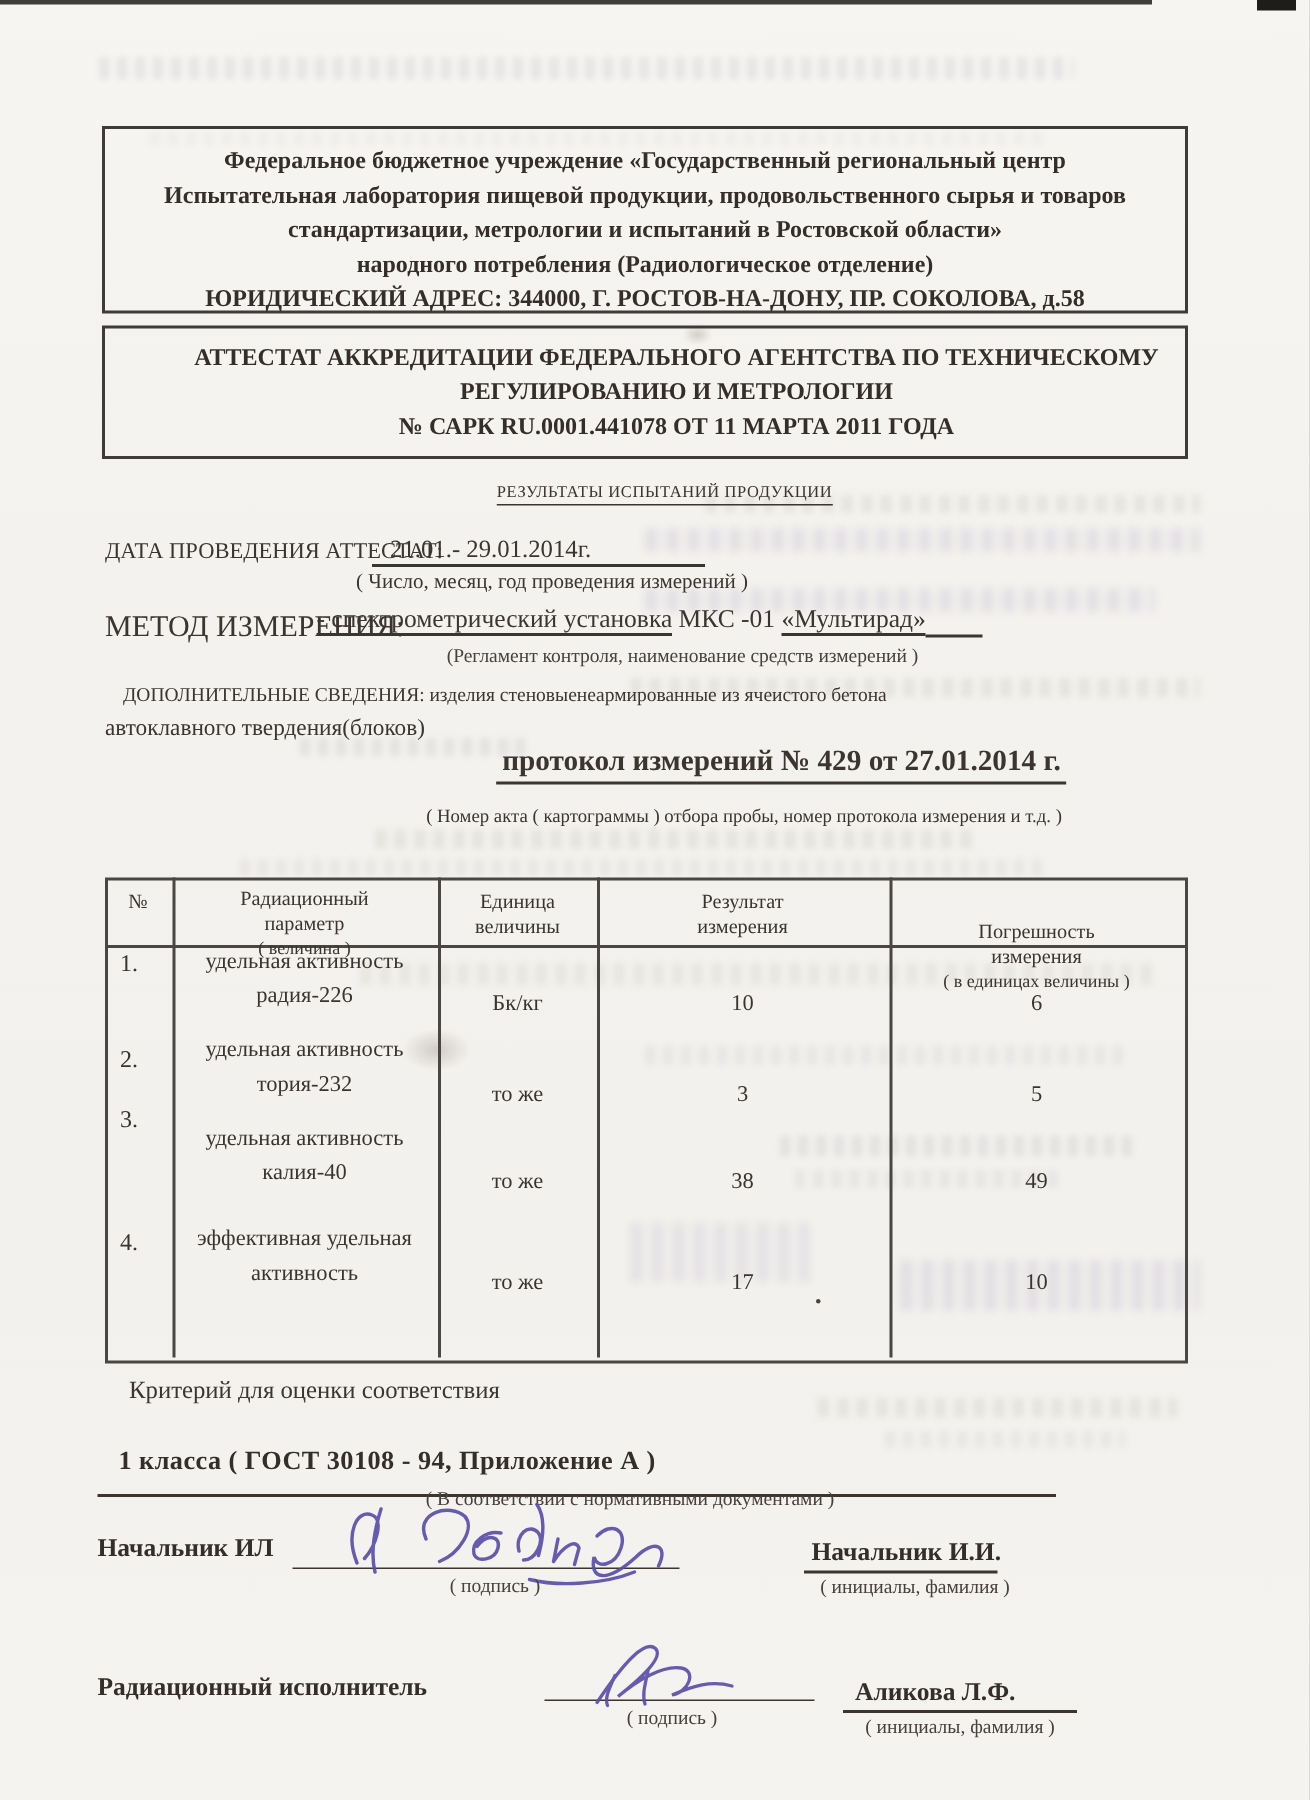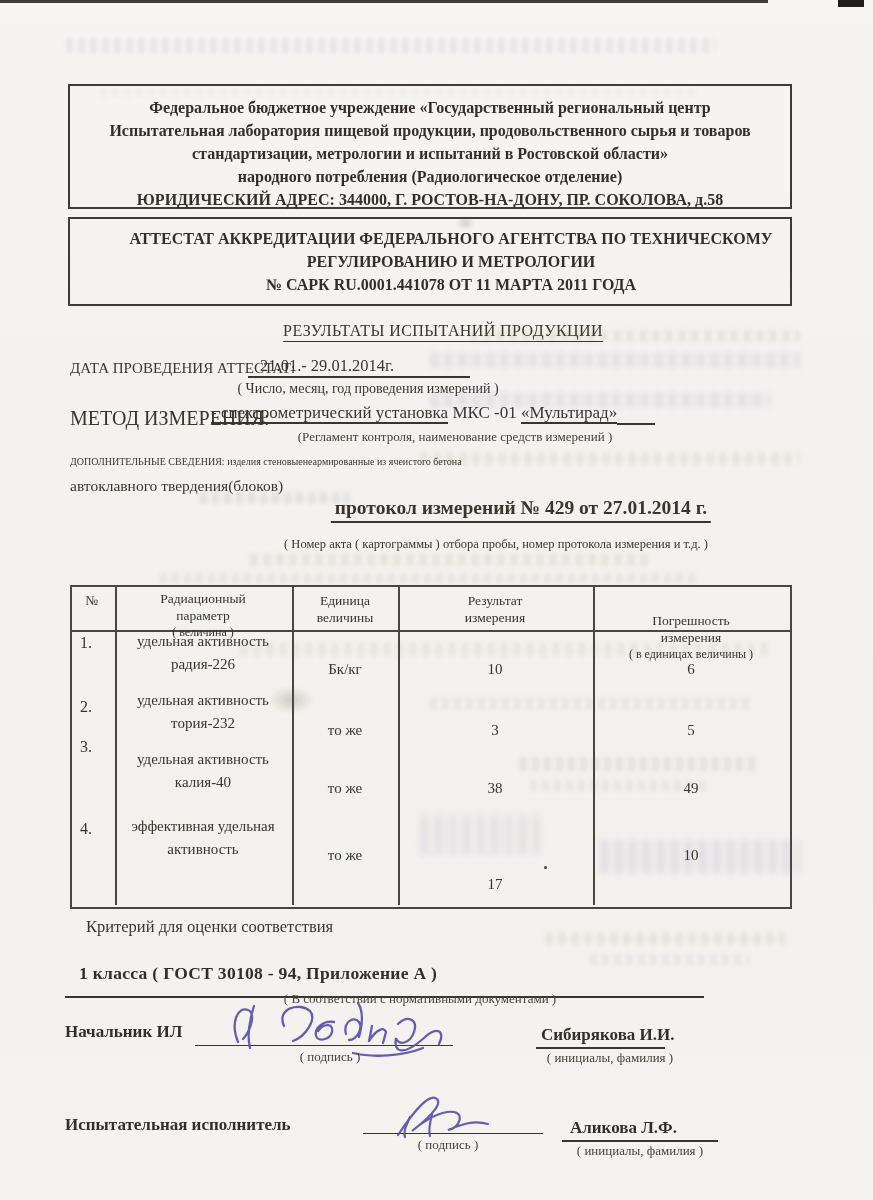--- a/index.html
+++ b/index.html
@@ -69,35 +69,35 @@
   </div>
 
   <div class="box" style="left:68px;top:217px;width:720px;height:85px;">
     <div class="boxtxt" style="position:absolute;top:8px;margin-left:21px;">
       <div>АТТЕСТАТ АККРЕДИТАЦИИ ФЕДЕРАЛЬНОГО АГЕНТСТВА ПО ТЕХНИЧЕСКОМУ</div>
       <div>РЕГУЛИРОВАНИЮ И МЕТРОЛОГИИ</div>
       <div>№ САРК RU.0001.441078 ОТ 11 МАРТА 2011 ГОДА</div>
     </div>
   </div>
 
-  <div class="t tc" style="left:443px;top:322px;font-size:16px;letter-spacing:.4px;border-bottom:1.5px solid #3a352f;padding-bottom:1px;">РЕЗУЛЬТАТЫ ИСПЫТАНИЙ ПРОДУКЦИИ</div>
+  <div class="t tc" style="left:443px;top:322px;font-size:11px;letter-spacing:.4px;border-bottom:1.5px solid #3a352f;padding-bottom:1px;">РЕЗУЛЬТАТЫ ИСПЫТАНИЙ ПРОДУКЦИИ</div>
 
   <div class="t" style="left:70px;top:360px;font-size:15px;">ДАТА ПРОВЕДЕНИЯ АТТЕСТАТ:</div>
   <div class="t uline" style="left:248px;top:357px;width:210px;font-size:16.5px;padding-left:12px;">21.01.- 29.01.2014г.</div>
   <div class="t tc" style="left:368px;top:381px;font-size:14px;">( Число, месяц, год проведения измерений )</div>
 
   <div class="t" style="left:70px;top:407px;font-size:20px;">МЕТОД ИЗМЕРЕНИЯ:</div>
   <div class="t" style="left:211px;top:403px;font-size:17px;">
     <span class="uline">- спектрометрический  установка</span><span> </span>
     <span>МКС -01</span><span> </span>
     <span class="uline">«Мультирад»</span><span class="uline" style="display:inline-block;width:38px;">&nbsp;</span>
   </div>
   <div class="t tc cap" style="left:455px;top:430px;">(Регламент контроля, наименование средств измерений )</div>
 
-  <div class="t" style="left:70px;top:456px;font-size:10px;">ДОПОЛНИТЕЛЬНЫЕ СВЕДЕНИЯ: изделия стеновыенеармированные из ячеистого бетона</div>
+  <div class="t" style="left:82px;top:456px;font-size:13px;">ДОПОЛНИТЕЛЬНЫЕ СВЕДЕНИЯ: изделия стеновыенеармированные из ячеистого бетона</div>
   <div class="t" style="left:70px;top:477px;font-size:15.5px;">автоклавного твердения(блоков)</div>
 
   <div class="t tc" style="left:521px;top:497px;font-size:19.5px;font-weight:600;border-bottom:2px solid #3a352f;padding:0 4px 2px 4px;">протокол измерений №  429 от 27.01.2014 г.</div>
   <div class="t tc" style="left:496px;top:537px;font-size:12.5px;">( Номер акта ( картограммы ) отбора пробы, номер протокола измерения и т.д. )</div>
 
   <div class="box" style="left:70px;top:585px;width:718px;height:320px;border-color:#4a4643;"></div>
   <div class="vline" style="left:115px;top:585px;height:320px;"></div>
   <div class="vline" style="left:292px;top:585px;height:320px;"></div>
   <div class="vline" style="left:398px;top:585px;height:320px;"></div>
   <div class="vline" style="left:593px;top:585px;height:320px;"></div>
@@ -141,21 +141,21 @@
   <div class="t tc tbltxt" style="left:203px;top:751px;">удельная активность</div>
   <div class="t tc tbltxt" style="left:203px;top:774px;">калия-40</div>
   <div class="t tc tbltxt" style="left:345px;top:780px;">то же</div>
   <div class="t tc tbltxt" style="left:495px;top:780px;">38</div>
   <div class="t tc tbltxt" style="left:691px;top:780px;">49</div>
 
   <div class="t tbltxt" style="left:80px;top:820px;font-size:16px;">4.</div>
   <div class="t tc tbltxt" style="left:203px;top:818px;">эффективная удельная</div>
   <div class="t tc tbltxt" style="left:203px;top:841px;">активность</div>
   <div class="t tc tbltxt" style="left:345px;top:847px;">то же</div>
-  <div class="t tc tbltxt" style="left:495px;top:876px;">17</div>
+  <div class="t tc tbltxt" style="left:495px;top:847px;">17</div>
   <div class="t tc tbltxt" style="left:691px;top:847px;">10</div>
   <div style="position:absolute;left:544px;top:866px;width:3px;height:3px;border-radius:50%;background:#4a453f;"></div>
 
   <div class="t" style="left:86px;top:918px;font-size:16.5px;">Критерий для оценки соответствия</div>
   <div class="t uline" style="left:65px;top:963px;width:625px;font-size:17.5px;font-weight:bold;letter-spacing:.3px;padding:0 0 13px 14px;color:#332e29;">1 класса    ( ГОСТ  30108 - 94, Приложение А )</div>
   <div class="t tc cap" style="left:420px;top:992px;">(  В соответствии с нормативными  документами )</div>
 
   <div class="t b" style="left:65px;top:1022px;font-size:17px;color:#332e29;text-align:right;">Начальник ИЛ</div>
   <div class="t uline1" style="left:195px;top:1022px;width:258px;height:23px;"></div>
   <svg class="sig" style="left:218px;top:998px;" width="240" height="58" viewBox="0 0 240 58">
@@ -163,24 +163,24 @@
       <path d="M20,44 C12,24 20,8 30,12 C38,15 33,32 25,41 M36,8 C31,24 29,38 32,50"></path>
       <path d="M66,28 C58,10 82,4 92,13 C99,21 88,38 75,43"></path>
       <path d="M100,33 C107,24 116,26 114,34 C112,42 100,44 98,38 C96,30 106,22 116,24"></path>
       <path d="M128,36 C125,25 135,17 141,24 C145,30 139,42 131,42 M140,5 C146,14 144,28 141,39"></path>
       <path d="M154,28 L151,43 M151,43 C158,32 166,28 168,34 L165,45"></path>
       <path d="M180,26 C190,16 200,22 196,34 C192,46 180,48 178,40 C175,55 186,58 206,40 C218,28 228,32 221,46"></path>
       <path d="M205,50 C185,58 155,60 135,55"></path>
     </g>
   </svg>
   <div class="t tc cap" style="left:330px;top:1050px;">( подпись )</div>
-  <div class="t b uline" style="left:536px;top:1025px;width:124px;font-size:17px;padding:0 0 2px 5px;color:#332e29;">Сибирякова И.И.</div>
+  <div class="t b uline" style="left:536px;top:1025px;width:124px;font-size:17px;padding:0 0 2px 5px;color:#332e29;">Начальник И.И.</div>
   <div class="t tc cap" style="left:610px;top:1051px;">( инициалы, фамилия )</div>
 
-  <div class="t b" style="left:65px;top:1115px;font-size:17px;color:#332e29;">Испытательная исполнитель</div>
+  <div class="t b" style="left:65px;top:1115px;font-size:17px;color:#332e29;">Радиационный исполнитель</div>
   <div class="t uline1" style="left:363px;top:1112px;width:180px;height:21px;"></div>
   <svg class="sig" style="left:370px;top:1090px;" width="165" height="48" viewBox="0 0 165 48">
     <g fill="none" stroke="#5a50aa" stroke-width="2.2" stroke-linecap="round" opacity=".92">
       <path d="M28,45 C46,18 60,3 67,9 C73,15 56,30 42,41 C55,30 72,20 84,22 C95,24 89,38 78,40 C92,34 104,30 118,34"></path>
       <path d="M40,27 C36,36 33,42 35,47"></path>
       <path d="M62,24 C60,33 58,40 60,46"></path>
     </g>
   </svg>
   <div class="t tc cap" style="left:448px;top:1138px;">( подпись )</div>
   <div class="t b uline" style="left:562px;top:1118px;width:148px;font-size:17px;padding:0 0 2px 8px;color:#332e29;">Аликова Л.Ф.</div>

